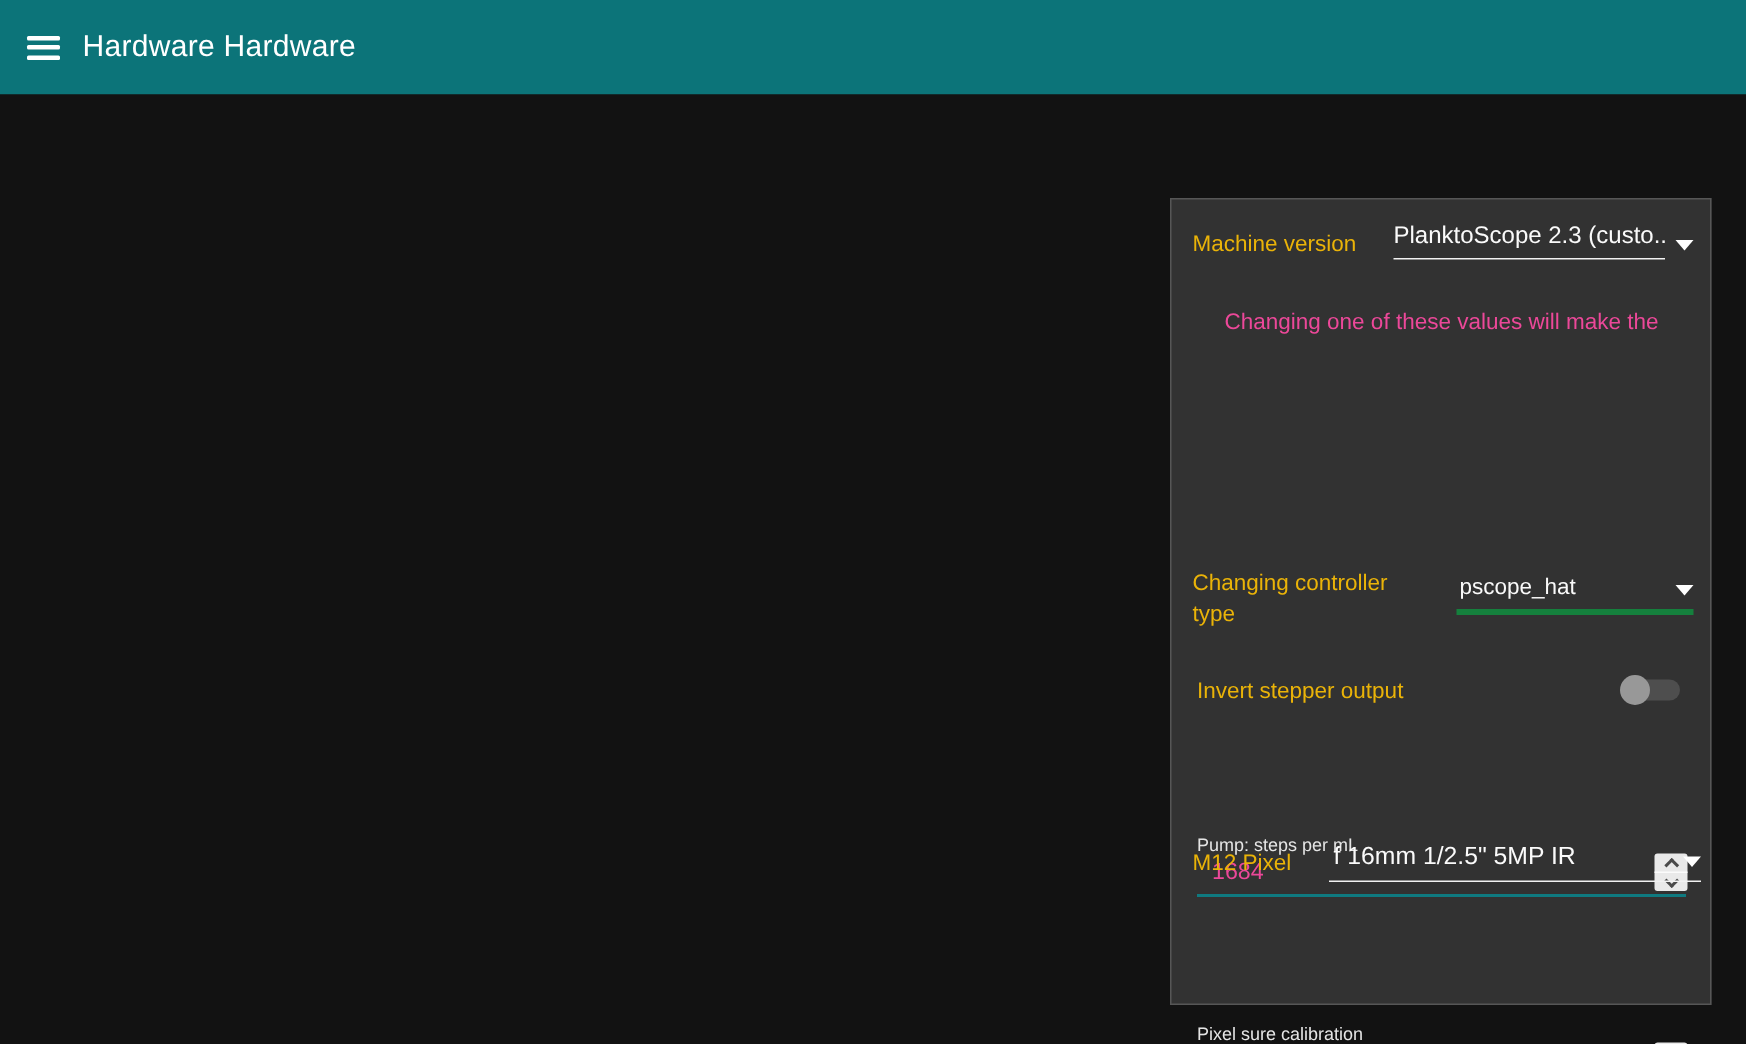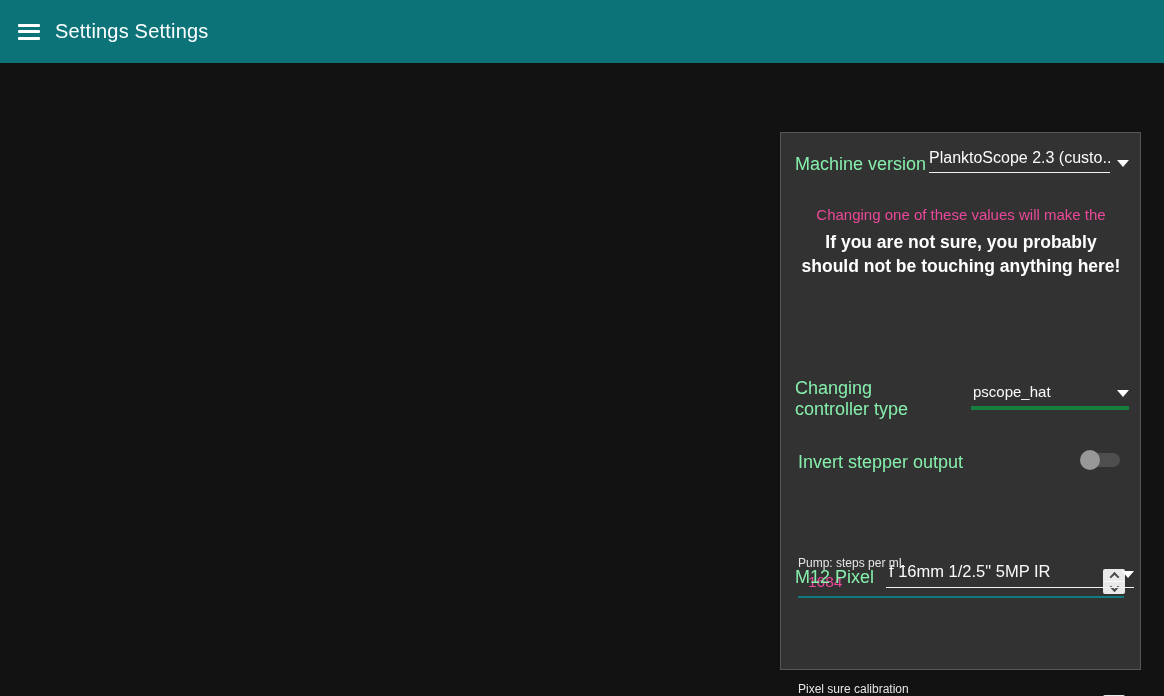--- a/index.html
+++ b/index.html
@@ -31,21 +31,21 @@
 
   
   .main { position: absolute; left: 0; top: 63px; width: 1164px; height: 633px; background: #121212; }
 
   
   .panel {
     position: absolute; left: 780px; top: 69px; width: 361px; height: 538px;
     background: #323232;
     border: 1px solid #565656;
   }
-  .label { font-size: 18px; color: #86efac; }
+  .label { font-size: 15px; color: #eab308; }
   .small-label { font-size: 12px; color: #e5e5e5; }
 
   
   .select {
     display: flex; align-items: flex-end; cursor: pointer;
   }
   .select .sel-text {
     font-size: 16px; color: #fafafa; white-space: nowrap; overflow: hidden;
   }
   .caret {
@@ -118,38 +118,34 @@
 </style>
 </head>
 <body>
 
 <div class="header">
   <div class="hamburger">
     <span></span>
       <span></span>
       <span></span>
   </div>
-  <div class="header-title">Settings Settings</div>
+  <div class="header-title">Hardware Hardware</div>
 </div>
 
 <div class="main">
   <div class="panel">
 
     <div class="label machine-label">Machine version</div>
     <div class="select machine-select">
       <div class="sel-inner sel-text">PlanktoScope 2.3 (custo...</div>
       <div class="caret"></div>
     </div>
 
     <div class="warning">
       <div class="norm">Changing one of these values will make the</div>
-      <div class="bold-wrap">
-        <div class="bold">If you are not sure, you probably</div>
-        <div class="bold">should not be touching anything here!</div>
-      </div>
     </div>
 
     <div class="label stepper-label">Changing controller type</div>
     <div class="select stepper-select">
       <div class="sel-text">pscope_hat</div>
       <div class="caret"></div>
     </div>
 
     <div class="label invert-label">Invert stepper output</div>
     <div class="toggle" role="switch" aria-checked="false">

